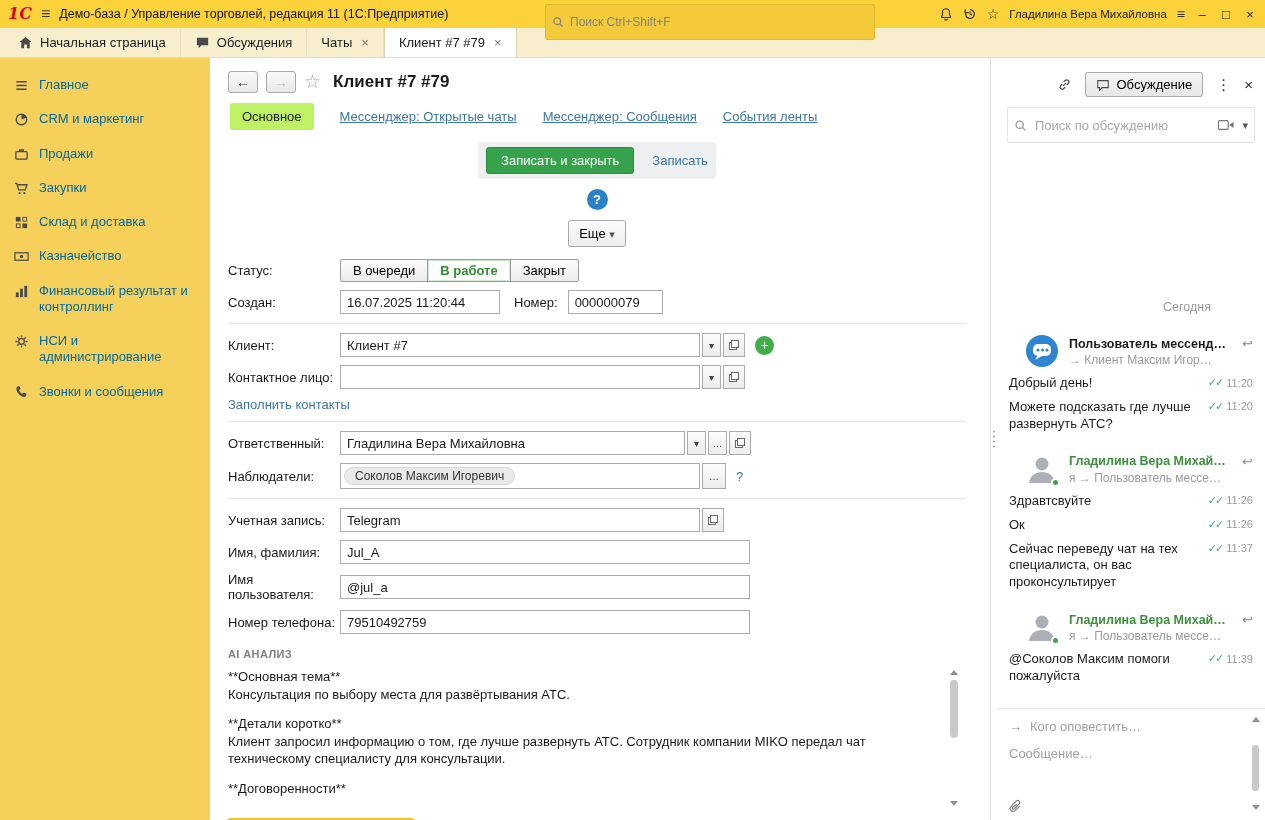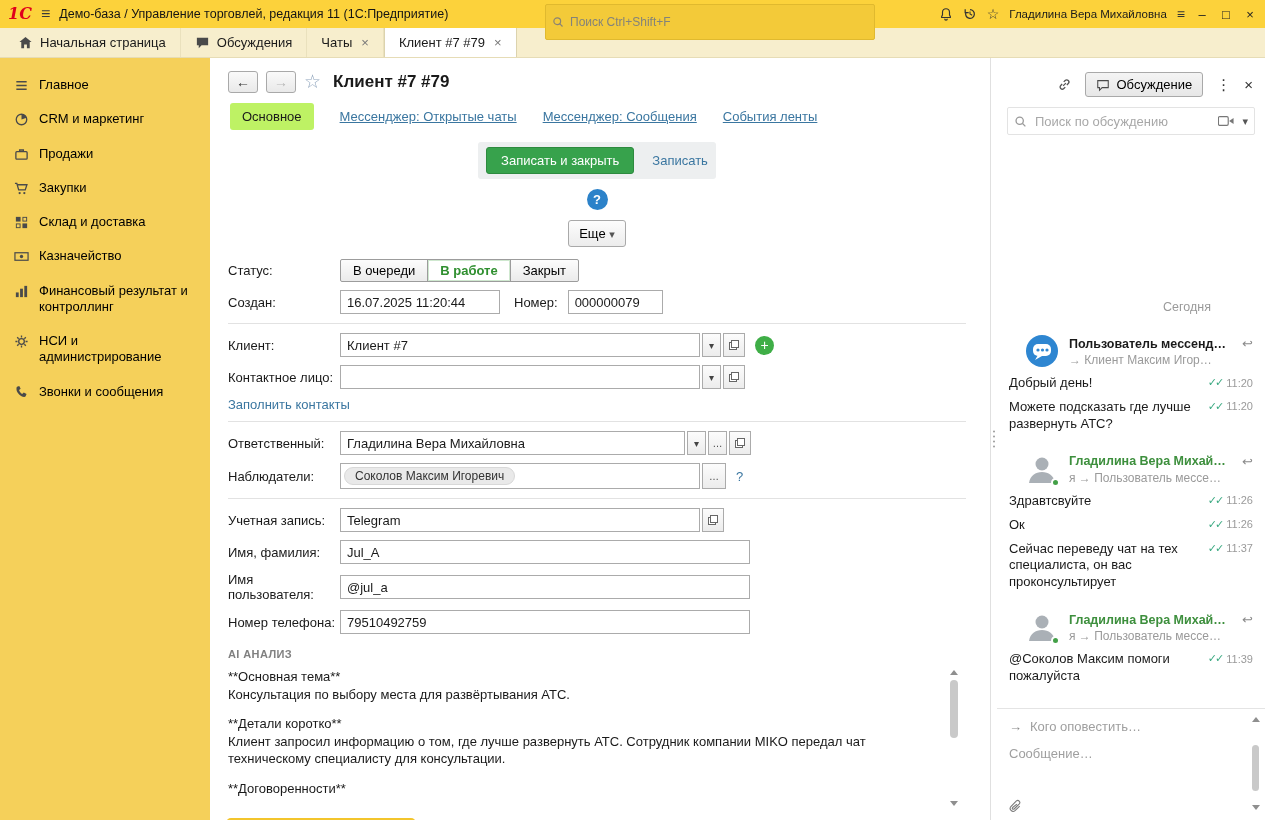--- a/index.html
+++ b/index.html
@@ -23,21 +23,21 @@
   .tab { display:flex; align-items:center; gap:7px; padding:0 14px; font-size:13px; border-right:1px solid #eae1bd; cursor:pointer; white-space:nowrap; }
   .tab.active { background:#fff; border-left:1px solid #dcd3ae; border-right:1px solid #dcd3ae; }
   .tab-ic { display:flex; align-items:center; }
   .tab-close { color:#777; font-size:13px; margin-left:2px; }
 
   
   .layout { display:flex; height:762px; }
 
   
   .sidebar { width:210px; flex:none; background:#f5d05a; padding-top:10px; overflow:hidden; }
-  .side-item { display:flex; align-items:flex-start; gap:10px; padding:9px 8px 9px 14px; font-size:13px; line-height:1.25; color:#000000; cursor:pointer; }
+  .side-item { display:flex; align-items:flex-start; gap:10px; padding:9px 8px 9px 14px; font-size:13px; line-height:1.25; color:#0369a1; cursor:pointer; }
   .side-item .ic { flex:none; margin-top:1px; display:flex; }
 
   
   .main { flex:1; background:#fff; padding:0 24px 0 18px; overflow:hidden; }
   .main-header { display:flex; align-items:center; gap:8px; padding:12px 0 4px; }
   .nav-btn { width:30px; height:22px; border:1px solid #a9a9a9; border-radius:3px; background:linear-gradient(#fafafa,#e9e9e9); color:#333; font-size:14px; line-height:1; cursor:pointer; }
   .nav-btn.disabled { color:#b8b8b8; }
   .fav-star { color:#8fa4bc; font-size:19px; cursor:pointer; }
   .page-title { font-size:17px; font-weight:bold; margin-left:4px; }
 
@@ -87,21 +87,21 @@
   
   .splitter { width:7px; flex:none; border-left:1px solid #e0e0e0; background:#fff; position:relative; cursor:col-resize; }
   .splitter .dots { position:absolute; top:50%; left:2px; transform:translateY(-50%); }
   .splitter .dots i { display:block; width:2px; height:2px; background:#9a9a9a; border-radius:50%; margin:3px 0; }
 
   
   .discussion { width:268px; flex:none; background:#fff; display:flex; flex-direction:column; overflow:hidden; }
   .disc-header { display:flex; align-items:center; justify-content:flex-end; gap:13px; padding:14px 12px 8px 8px; }
   .disc-toggle { display:flex; align-items:center; gap:6px; border:1px solid #a9a9a9; background:linear-gradient(#f4f4f4,#e7e7e7); border-radius:3px; padding:4px 10px; font-size:13px; cursor:pointer; white-space:nowrap; }
   .ic-btn { color:#333; font-size:15px; cursor:pointer; display:flex; align-items:center; }
-  .disc-search { display:flex; align-items:center; gap:8px; margin:2px 10px 6px; height:28px; border:1px solid #e3e3e3; border-radius:2px; padding:0 6px; }
+  .disc-search { display:flex; align-items:center; gap:8px; margin:2px 10px 6px; height:36px; border:1px solid #e3e3e3; border-radius:2px; padding:0 6px; }
   .disc-search .ph { flex:1; color:#a8a8a8; font-size:13px; white-space:nowrap; overflow:hidden; }
   .caret { color:#555; font-size:11px; }
   .disc-messages { flex:1; overflow:hidden; padding:4px 12px 16px; display:flex; flex-direction:column; justify-content:flex-end; }
   .date-divider { text-align:right; padding-right:42px; color:#9a9a9a; font-size:12.5px; margin-bottom:8px; }
   .msg-group { margin-top:12px; }
   .group-head { display:flex; gap:10px; margin-left:16px; margin-bottom:2px; }
   .avatar { width:34px; height:34px; flex:none; position:relative; }
   .status-dot { position:absolute; right:-1px; bottom:-1px; width:9px; height:9px; border-radius:50%; background:#43a047; border:2px solid #fff; }
   .group-info { flex:1; min-width:0; padding-top:2px; }
   .sender-row { display:flex; align-items:center; }

